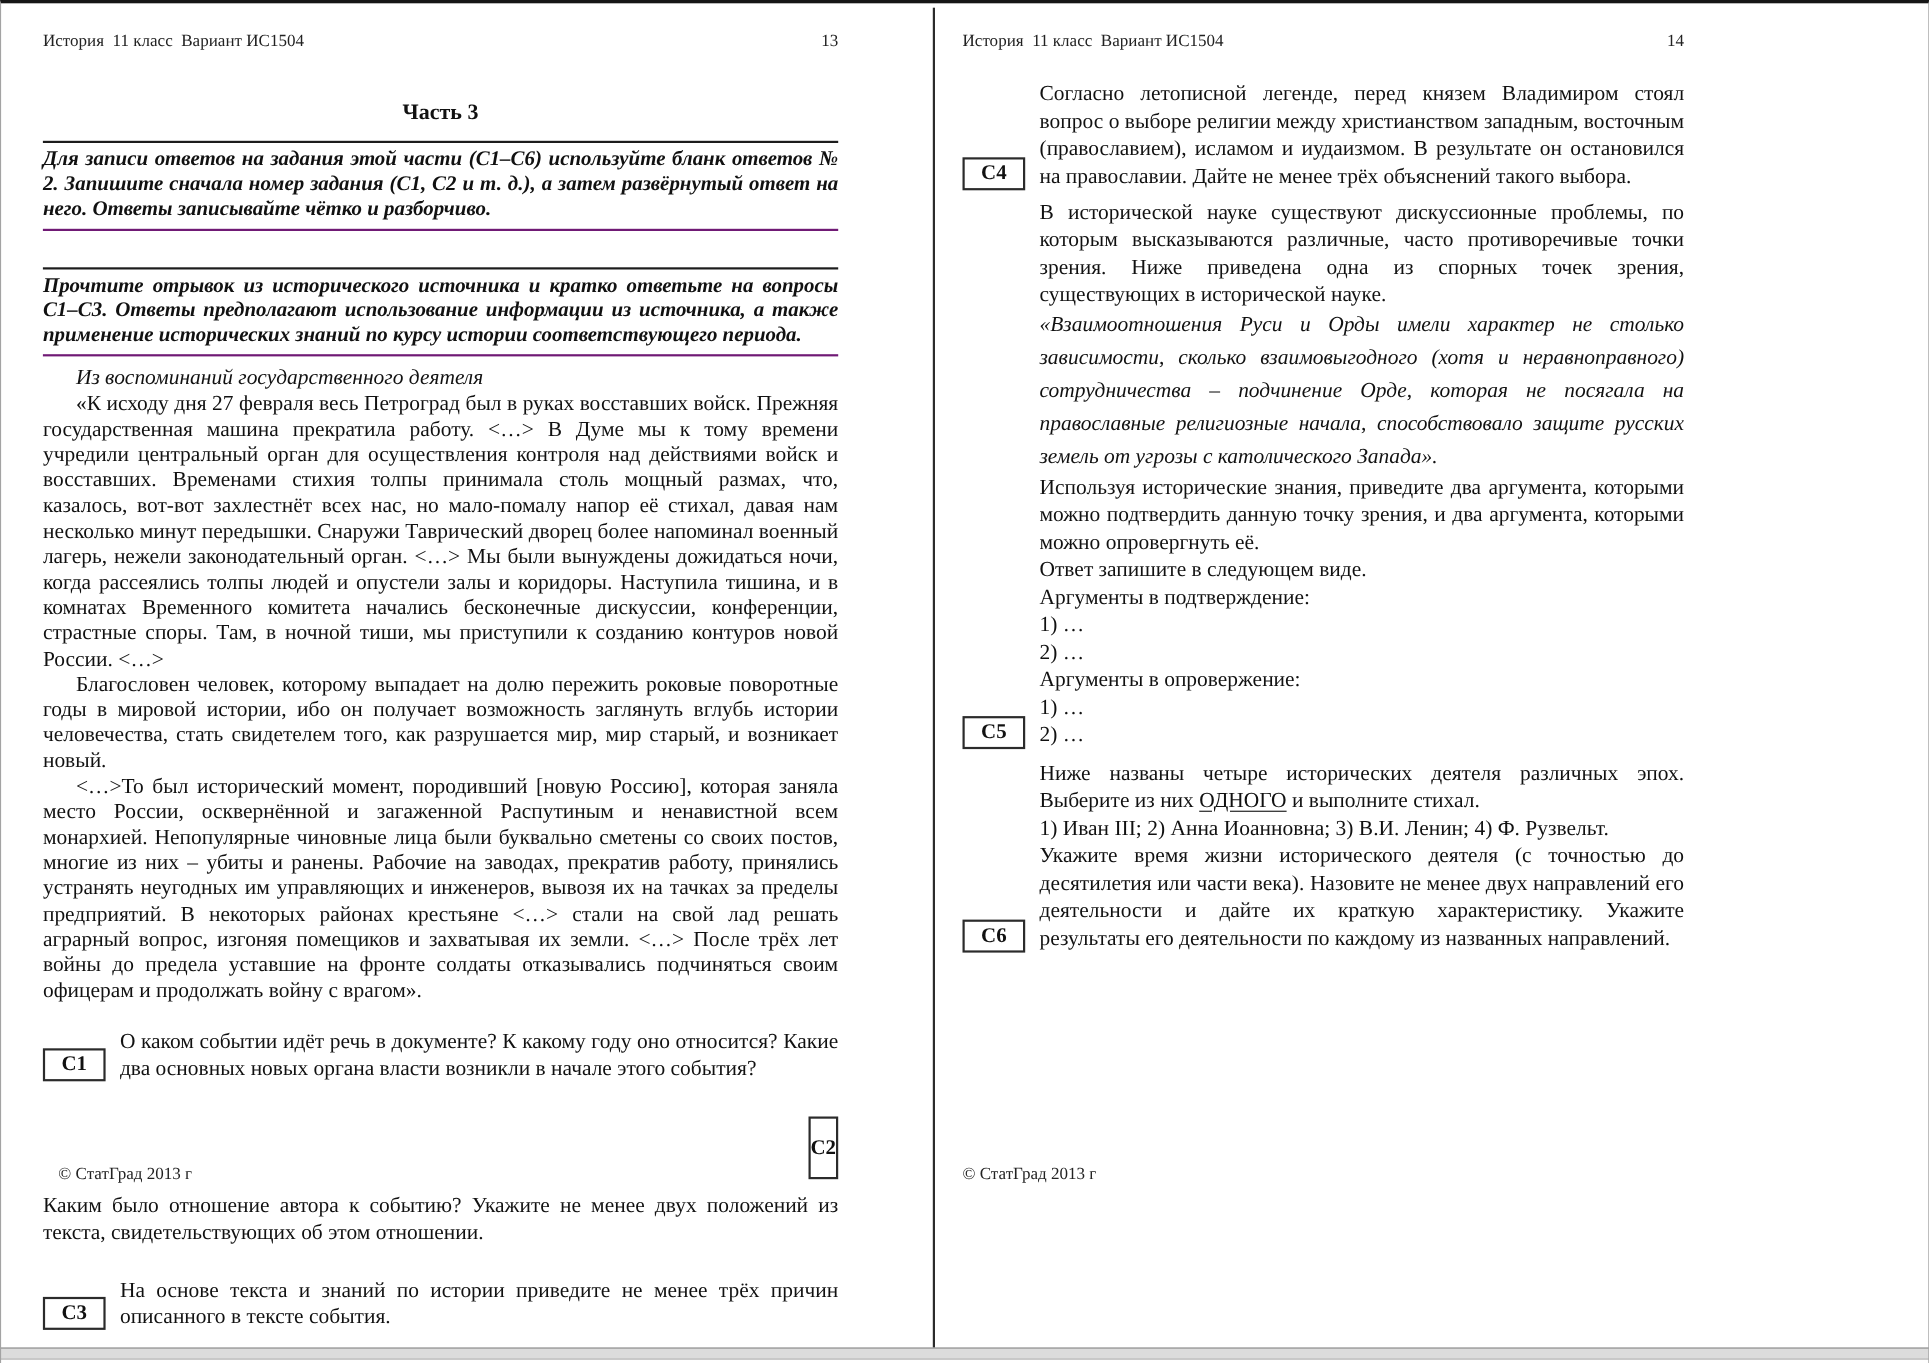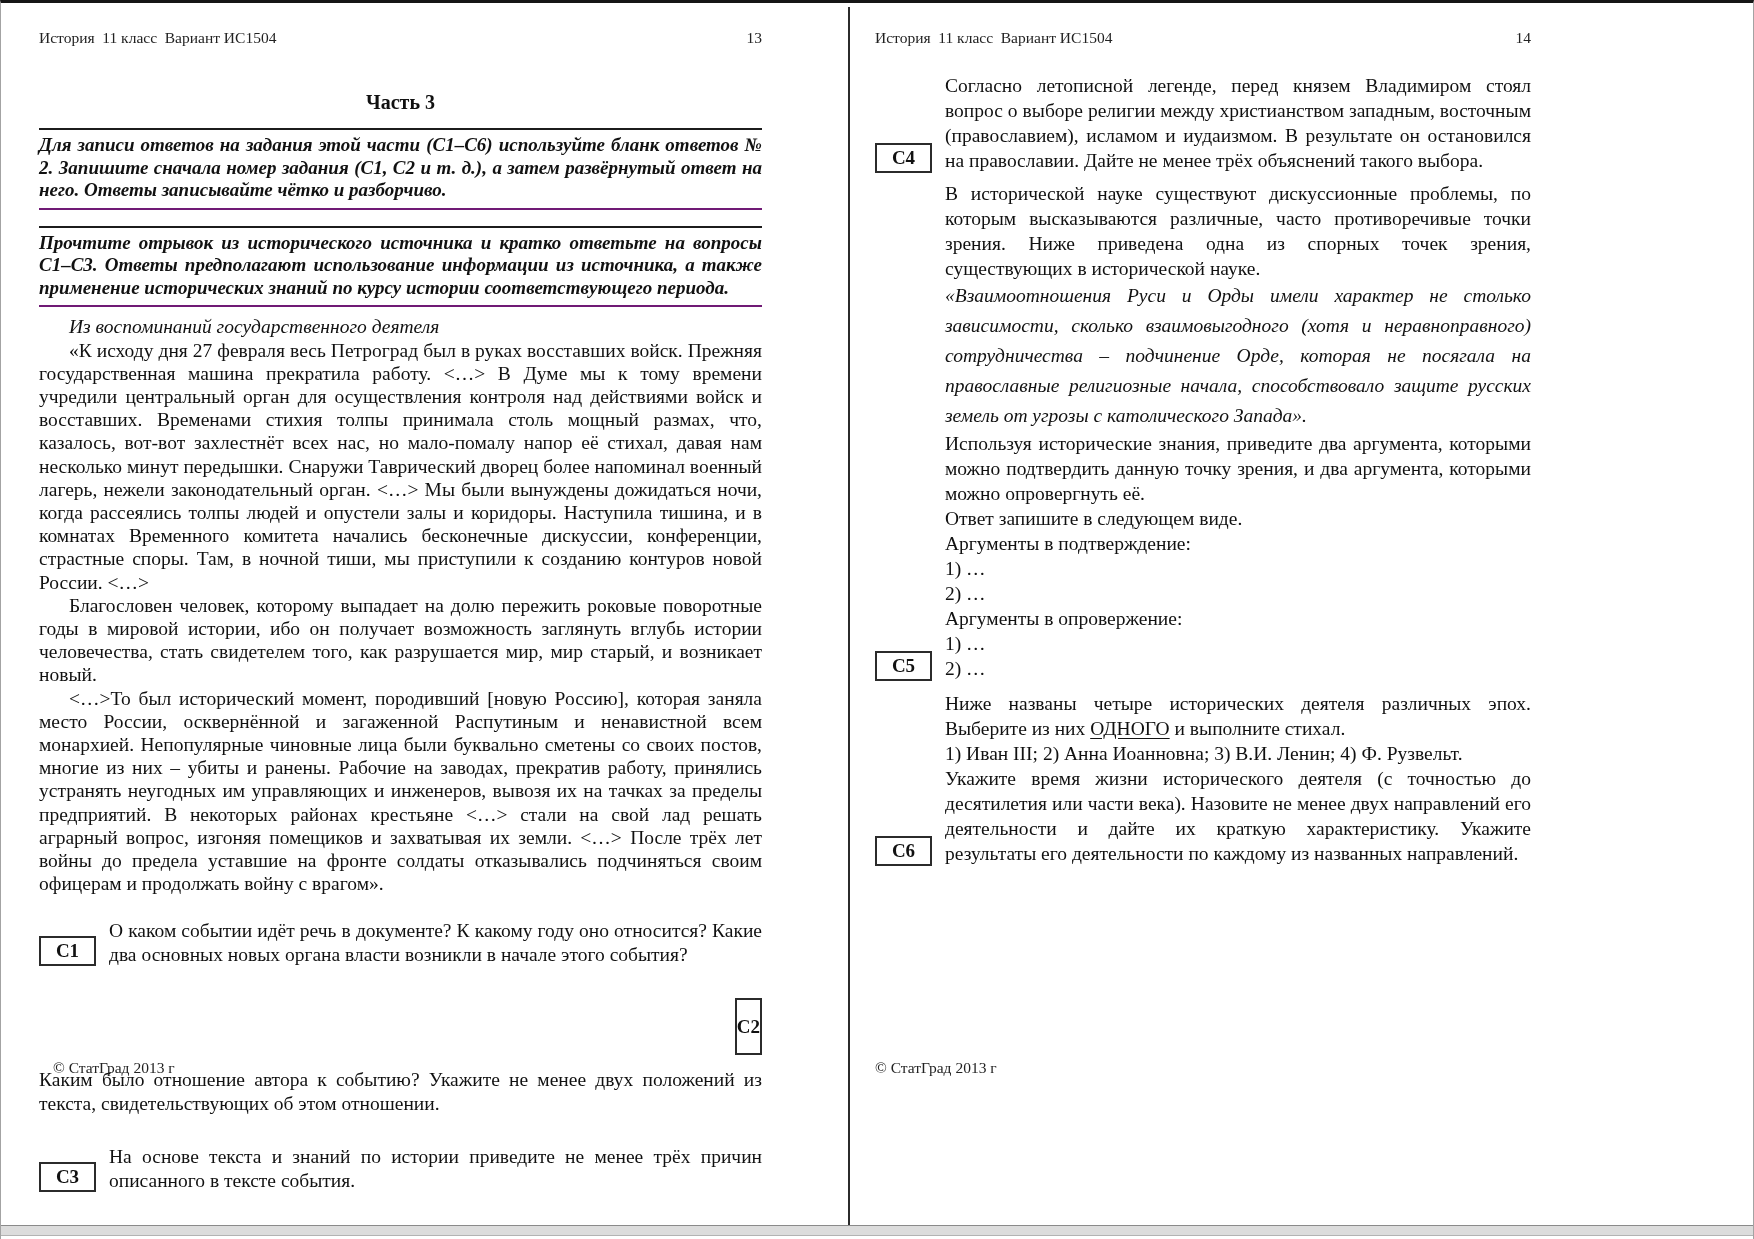--- a/index.html
+++ b/index.html
@@ -29,21 +29,21 @@
     display:flex; justify-content:space-between; align-items:baseline;
     margin-top:22px; font-size:15.5px; color:#222; white-space:pre;
   }
   .part-title { text-align:center; font-weight:bold; font-size:20px; margin-top:44px; margin-bottom:14px; }
 
   .instr {
     border-top:2px solid #1c1c1c; border-bottom:2px solid #701a75;
     padding:4px 0 6px; font-weight:bold; font-style:italic;
     font-size:19px; line-height:22.5px; text-align:justify;
   }
-  .instr-gap { margin-top:16px; }
+  .instr-gap { margin-top:33px; }
 
   .caption { font-style:italic; text-indent:30px; margin:8px 0 0; font-size:19.5px; line-height:23.5px; }
   .passage p { margin:0; text-indent:30px; text-align:justify; font-size:19.5px; line-height:23.2px; }
 
   .q-row { display:flex; gap:13px; align-items:flex-end; }
   .q-box {
     flex:0 0 53px; height:26px; margin-top:-1px;
     border:2px solid #2b2b2b; box-sizing:content-box;
     display:flex; align-items:center; justify-content:center;
     font-weight:bold; font-size:19px; background:#fff;

